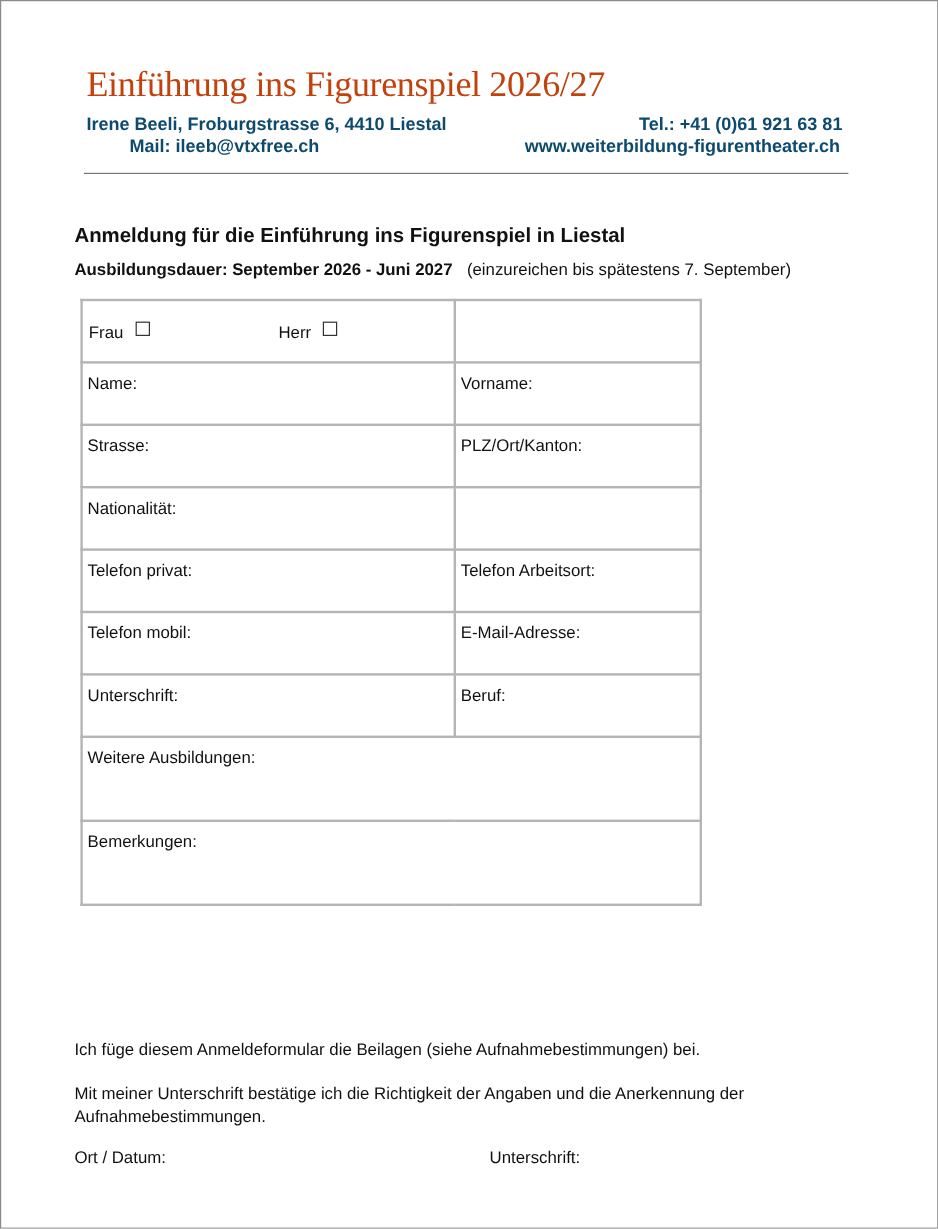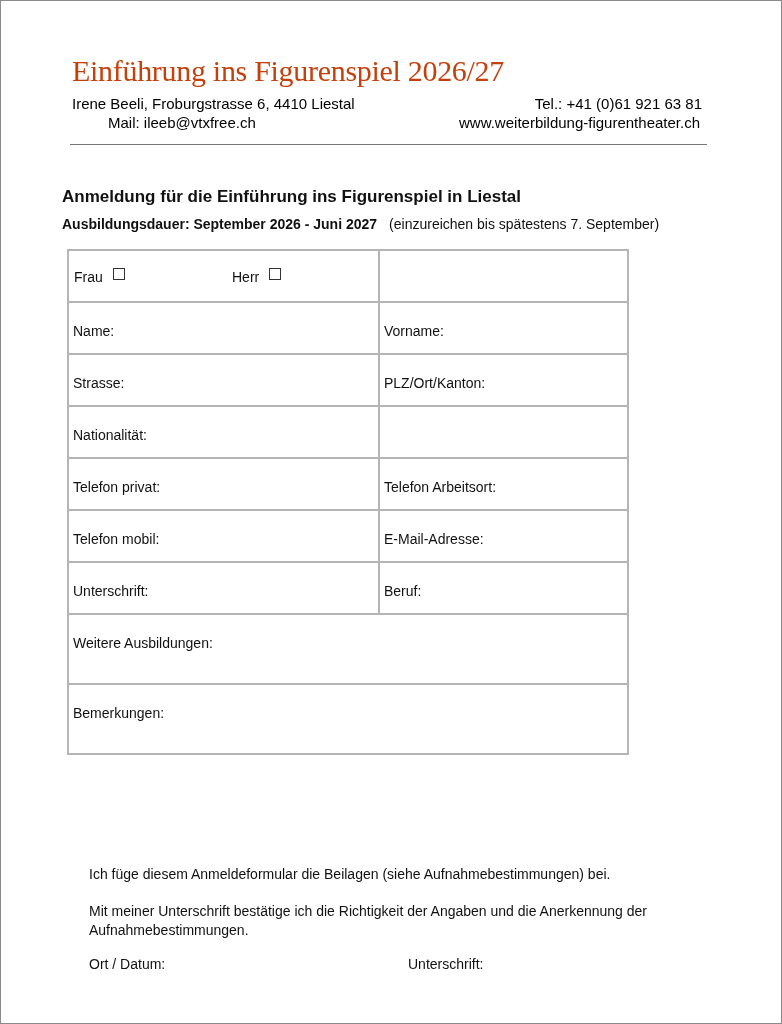--- a/index.html
+++ b/index.html
@@ -11,61 +11,61 @@
   .page-frame {
     position: absolute; left: 0; top: 0; width: 780px; height: 1022px;
     border: 1px solid #8a8a8a;
   }
   .title {
     position: absolute; left: 72px; top: 54px;
     font-family: Liberation Serif, serif; font-size: 30px; letter-spacing: -0.3px;
     color: #c2410c; white-space: nowrap;
   }
   .hdr-line {
-    position: absolute; font-weight: normal; font-size: 15px; white-space: nowrap; color: #000000;
+    position: absolute; font-weight: bold; font-size: 15px; white-space: nowrap; color: #0c4a6e;
   }
   .hdr-left1 { left: 72px; top: 95px; }
   .hdr-right1 { right: 80px; top: 95px; }
   .hdr-left2 { left: 72px; top: 114px; margin-left: 36px; }
   .hdr-right2 { right: 82px; top: 114px; }
   .rule {
     position: absolute; left: 70px; top: 144px; width: 637px; height: 0;
     border-top: 1.5px solid #777;
   }
   .subhead {
     position: absolute; left: 62px; top: 187px; font-size: 17px; font-weight: bold; white-space: nowrap;
   }
   .duration {
     position: absolute; left: 62px; top: 216px; font-size: 14px; white-space: nowrap;
   }
   .duration .b { font-weight: bold; }
   .duration .n { margin-left: 12px; }
 
   .form-table {
-    position: absolute; left: 67px; top: 249px; width: 562px;
+    position: absolute; left: 67px; top: 249px; width: 518px;
     border-collapse: collapse; table-layout: fixed;
   }
   .form-table td {
     border: 2px solid #b5b5b5; vertical-align: top; padding: 0 4px;
     font-size: 14px; color: #111;
   }
-  .form-table td .lbl { display: block; margin-top: 20px; }
+  .form-table td .lbl { display: block; margin-top: 8px; }
   .col-left { width: 311px; }
   .r54 td { height: 50px; }
   .r72 td { height: 68px; }
   .gender-cell { position: relative; }
   .gender-item { position: absolute; top: 18px; display: flex; align-items: center; }
   .gender-frau { left: 5px; }
   .gender-herr { left: 163px; }
   .checkbox {
     display: inline-block; width: 10px; height: 10px; border: 1px solid #333;
     margin-left: 10px; position: relative; top: -3px; background: #fff;
   }
 
-  .para { position: absolute; left: 62px; font-size: 14px; white-space: nowrap; margin-left: 27px; }
+  .para { position: absolute; left: 62px; font-size: 14px; white-space: nowrap; }
   .p1 { top: 866px; }
   .p2 { top: 902px; line-height: 19px; }
   .p3 { top: 956px; }
   .p4 { position: absolute; left: 408px; top: 956px; font-size: 14px; }
 </style>
 </head>
 <body>
 
 <div class="page-frame"></div>
 

